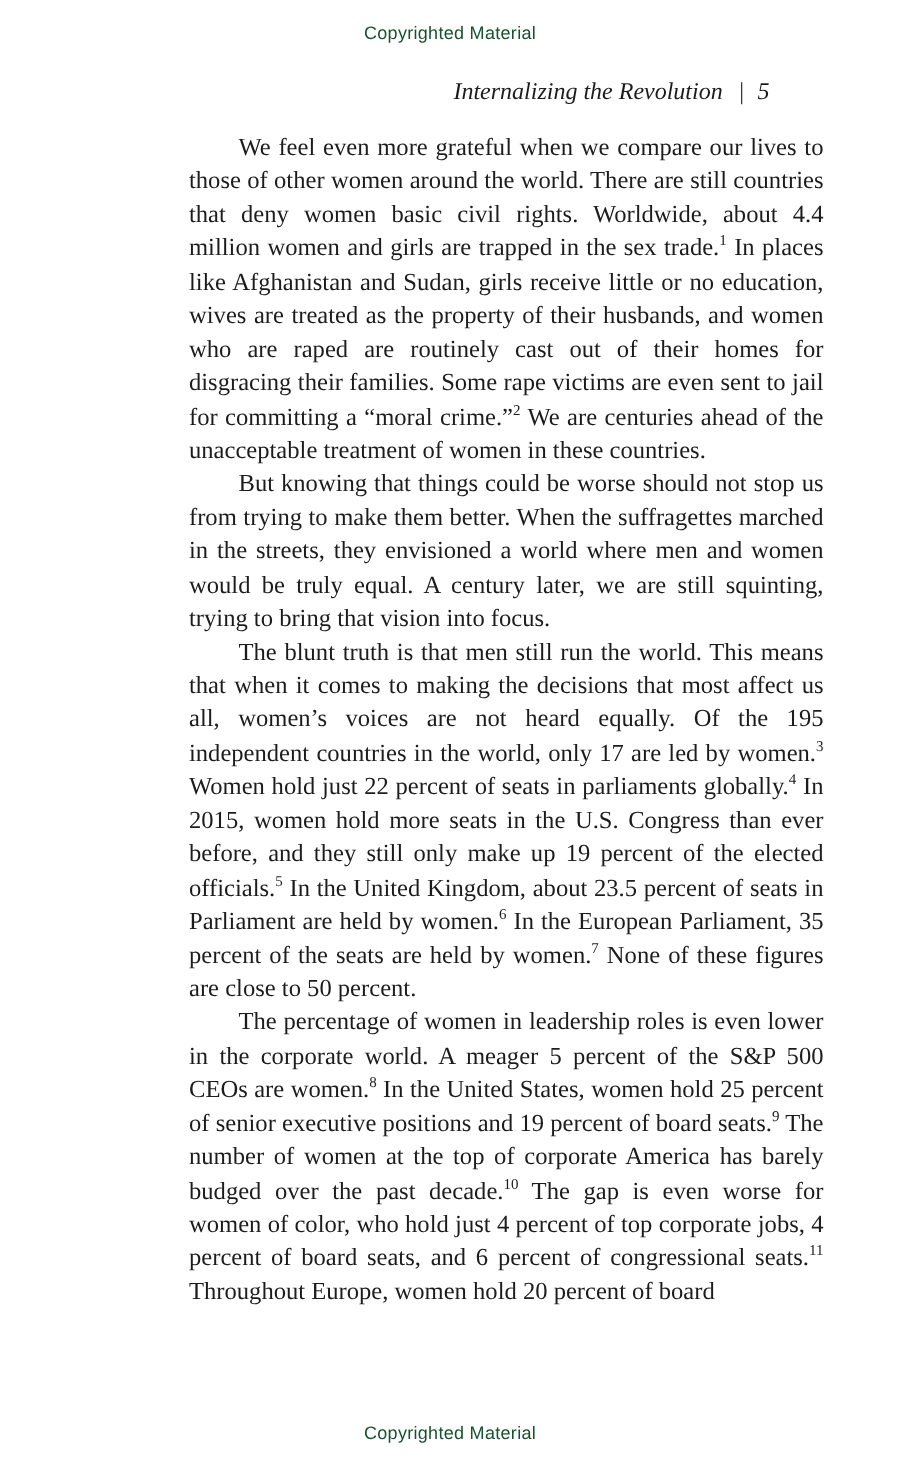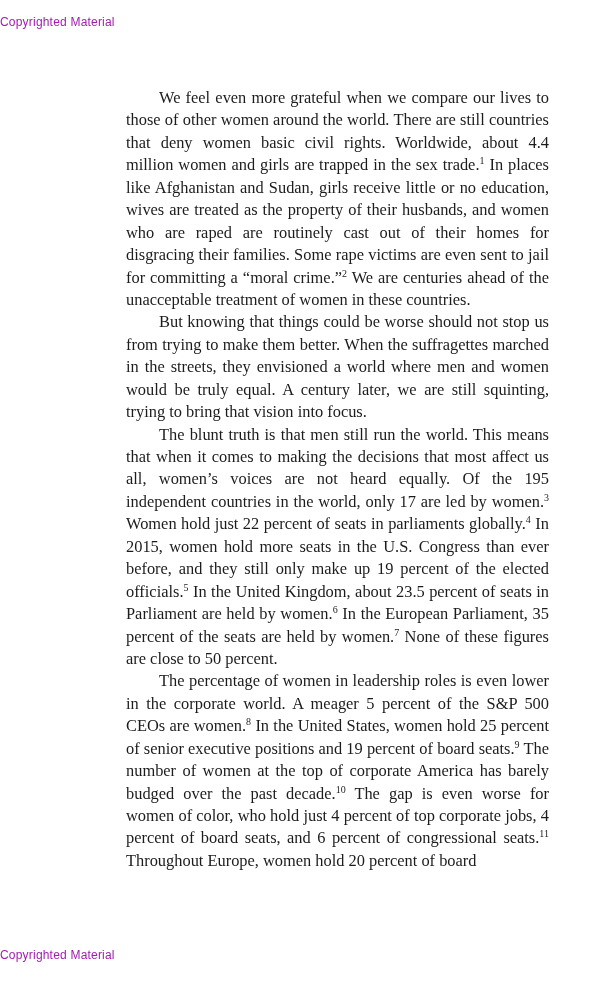--- a/index.html
+++ b/index.html
@@ -14,24 +14,25 @@
     width: 600px;
     height: 982px;
     background: #ffffff;
     overflow: hidden;
     color: #1c1c1c;
   }
   .copyright {
     position: absolute;
     left: 0;
     width: 100%;
+    text-align: center;
     font-family: "Liberation Sans", "DejaVu Sans", sans-serif;
     font-size: 12px;
     letter-spacing: 0.2px;
-    color: #a21caf;
+    color: #14532d;
   }
   .copyright.top { top: 15px; }
   .copyright.bottom { top: 948px; }
   .running-header {
     position: absolute;
     top: 53px;
     left: 90px;
     width: 423px;
     text-align: right;
     font-style: italic;
@@ -67,20 +68,23 @@
     vertical-align: super;
   }
 </style>
 </head>
 <body>
 
 <div class="page">
 
   <div class="copyright top">Copyrighted Material</div>
 
+  <div class="running-header">
+    <span>Internalizing the Revolution</span><span class="sep">|</span><span>5</span>
+  </div>
 
   <div class="body-text">
       <p>We feel even more grateful when we compare our lives to those of other women around the world. There are still countries that deny women basic civil rights. Worldwide, about 4.4 million women and girls are trapped in the sex trade.<sup>1</sup> In places like Afghanistan and Sudan, girls receive little or no education, wives are treated as the property of their husbands, and women who are raped are routinely cast out of their homes for disgracing their families. Some rape victims are even sent to jail for committing a “moral crime.”<sup>2</sup> We are centuries ahead of the unacceptable treatment of women in these countries.</p>
       <p>But knowing that things could be worse should not stop us from trying to make them better. When the suffragettes marched in the streets, they envisioned a world where men and women would be truly equal. A century later, we are still squinting, trying to bring that vision into focus.</p>
       <p>The blunt truth is that men still run the world. This means that when it comes to making the decisions that most affect us all, women’s voices are not heard equally. Of the 195 independent countries in the world, only 17 are led by women.<sup>3</sup> Women hold just 22 percent of seats in parliaments globally.<sup>4</sup> In 2015, women hold more seats in the U.S. Congress than ever before, and they still only make up 19 percent of the elected officials.<sup>5</sup> In the United Kingdom, about 23.5 percent of seats in Parliament are held by women.<sup>6</sup> In the European Parliament, 35 percent of the seats are held by women.<sup>7</sup> None of these figures are close to 50 percent.</p>
       <p>The percentage of women in leadership roles is even lower in the corporate world. A meager 5 percent of the S&amp;P 500 CEOs are women.<sup>8</sup> In the United States, women hold 25 percent of senior executive positions and 19 percent of board seats.<sup>9</sup> The number of women at the top of corporate America has barely budged over the past decade.<sup>10</sup> The gap is even worse for women of color, who hold just 4 percent of top corporate jobs, 4 percent of board seats, and 6 percent of congressional seats.<sup>11</sup> Throughout Europe, women hold 20 percent of board</p>
     </div>
 
   <div class="copyright bottom">Copyrighted Material</div>
 

